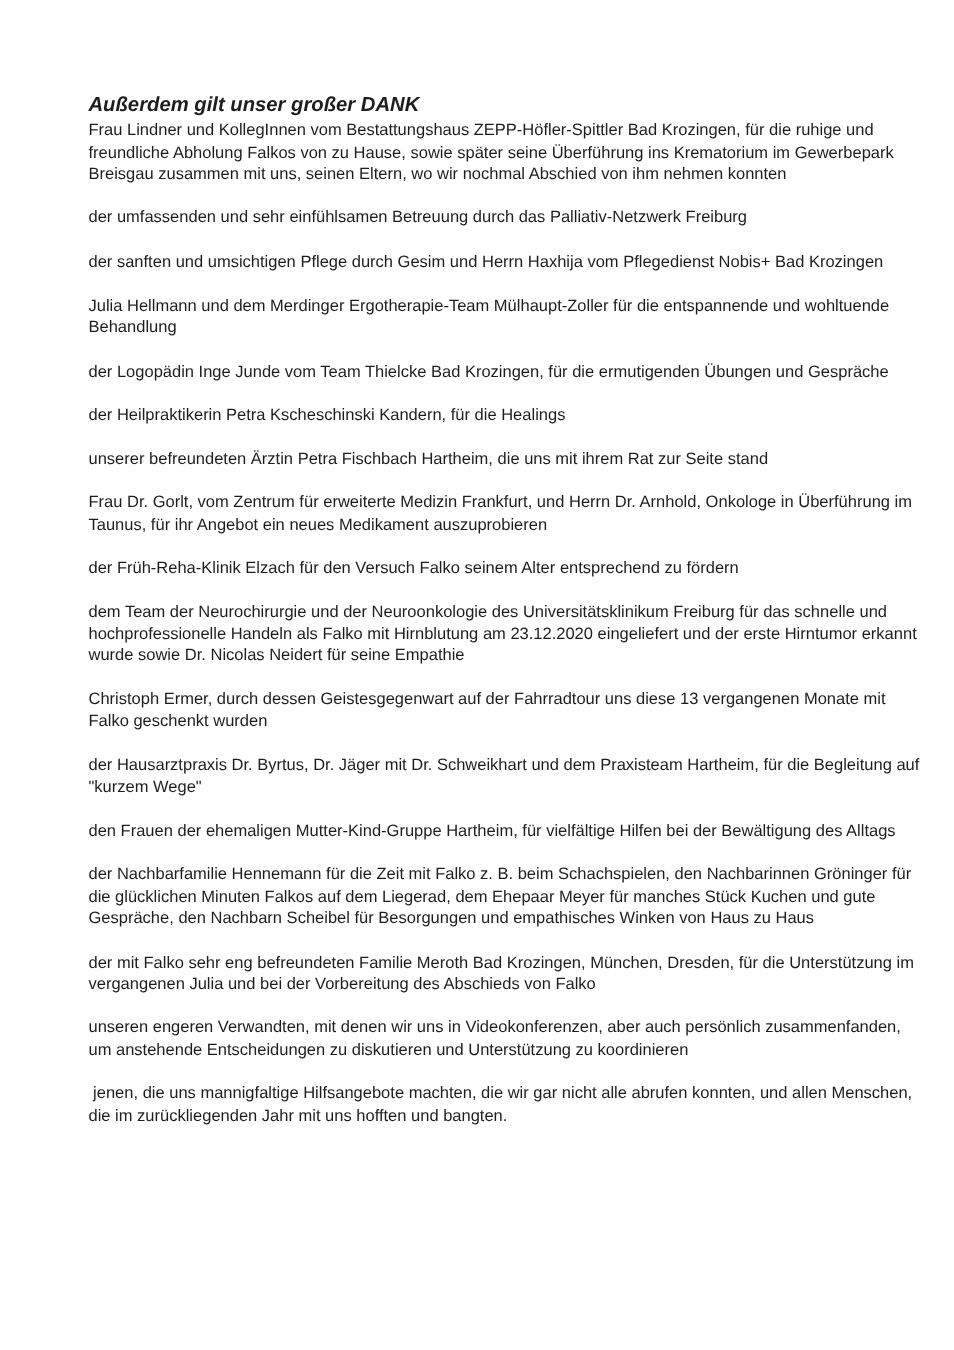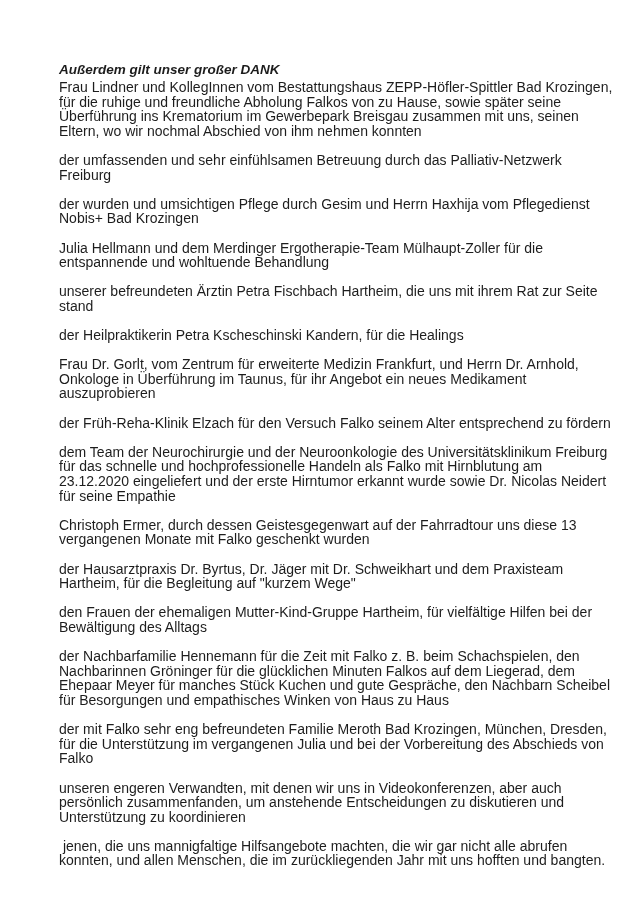--- a/index.html
+++ b/index.html
@@ -23,39 +23,40 @@
   }
   .doc-title {
     font-size: 13.5px;
     font-weight: bold;
     font-style: italic;
     line-height: 16px;
     margin: 0 0 2px 0;
     color: #1d1d1d;
   }
   .doc-paragraph {
-    font-size: 14px;
+    font-size: 11px;
     line-height: 14.6px;
     margin: 0 0 14.6px 0;
     white-space: pre-wrap;
     color: #1d1d1d;
   }
 </style>
 </head>
 <body>
 
 <div class="page">
   <h1 class="doc-title">Außerdem gilt unser großer DANK</h1>
   <div id="paragraph-container">
       <p class="doc-paragraph">Frau Lindner und KollegInnen vom Bestattungshaus ZEPP-Höfler-Spittler Bad Krozingen, für die ruhige und freundliche Abholung Falkos von zu Hause, sowie später seine Überführung ins Krematorium im Gewerbepark Breisgau zusammen mit uns, seinen Eltern, wo wir nochmal Abschied von ihm nehmen konnten</p>
       <p class="doc-paragraph">der umfassenden und sehr einfühlsamen Betreuung durch das Palliativ-Netzwerk Freiburg</p>
-      <p class="doc-paragraph">der wurden und umsichtigen Pflege durch Gesim und Herrn Haxhija vom Pflegedienst Nobis+ Bad Krozingen</p>
+      <p class="doc-paragraph">der sanften und umsichtigen Pflege durch Gesim und Herrn Haxhija vom Pflegedienst Nobis+ Bad Krozingen</p>
       <p class="doc-paragraph">Julia Hellmann und dem Merdinger Ergotherapie-Team Mülhaupt-Zoller für die entspannende und wohltuende Behandlung</p>
+      <p class="doc-paragraph">der Logopädin Inge Junde vom Team Thielcke Bad Krozingen, für die ermutigenden Übungen und Gespräche</p>
+      <p class="doc-paragraph">der Heilpraktikerin Petra Kscheschinski Kandern, für die Healings</p>
       <p class="doc-paragraph">unserer befreundeten Ärztin Petra Fischbach Hartheim, die uns mit ihrem Rat zur Seite stand</p>
-      <p class="doc-paragraph">der Heilpraktikerin Petra Kscheschinski Kandern, für die Healings</p>
       <p class="doc-paragraph">Frau Dr. Gorlt, vom Zentrum für erweiterte Medizin Frankfurt, und Herrn Dr. Arnhold, Onkologe in Überführung im Taunus, für ihr Angebot ein neues Medikament auszuprobieren</p>
       <p class="doc-paragraph">der Früh-Reha-Klinik Elzach für den Versuch Falko seinem Alter entsprechend zu fördern</p>
       <p class="doc-paragraph">dem Team der Neurochirurgie und der Neuroonkologie des Universitätsklinikum Freiburg für das schnelle und hochprofessionelle Handeln als Falko mit Hirnblutung am 23.12.2020 eingeliefert und der erste Hirntumor erkannt wurde sowie Dr. Nicolas Neidert für seine Empathie</p>
       <p class="doc-paragraph">Christoph Ermer, durch dessen Geistesgegenwart auf der Fahrradtour uns diese 13 vergangenen Monate mit Falko geschenkt wurden</p>
       <p class="doc-paragraph">der Hausarztpraxis Dr. Byrtus, Dr. Jäger mit Dr. Schweikhart und dem Praxisteam Hartheim, für die Begleitung auf "kurzem Wege"</p>
       <p class="doc-paragraph">den Frauen der ehemaligen Mutter-Kind-Gruppe Hartheim, für vielfältige Hilfen bei der Bewältigung des Alltags</p>
       <p class="doc-paragraph">der Nachbarfamilie Hennemann für die Zeit mit Falko z. B. beim Schachspielen, den Nachbarinnen Gröninger für die glücklichen Minuten Falkos auf dem Liegerad, dem Ehepaar Meyer für manches Stück Kuchen und gute Gespräche, den Nachbarn Scheibel für Besorgungen und empathisches Winken von Haus zu Haus</p>
       <p class="doc-paragraph">der mit Falko sehr eng befreundeten Familie Meroth Bad Krozingen, München, Dresden, für die Unterstützung im vergangenen Julia und bei der Vorbereitung des Abschieds von Falko</p>
       <p class="doc-paragraph">unseren engeren Verwandten, mit denen wir uns in Videokonferenzen, aber auch persönlich zusammenfanden, um anstehende Entscheidungen zu diskutieren und Unterstützung zu koordinieren</p>
       <p class="doc-paragraph"> jenen, die uns mannigfaltige Hilfsangebote machten, die wir gar nicht alle abrufen konnten, und allen Menschen, die im zurückliegenden Jahr mit uns hofften und bangten.</p>

